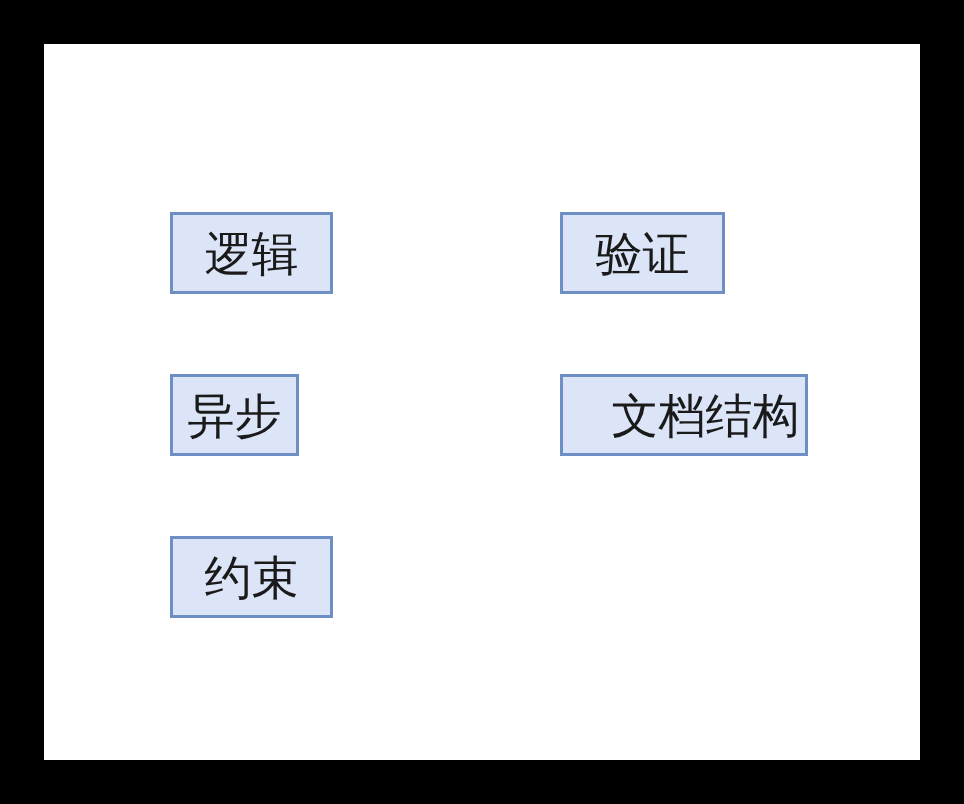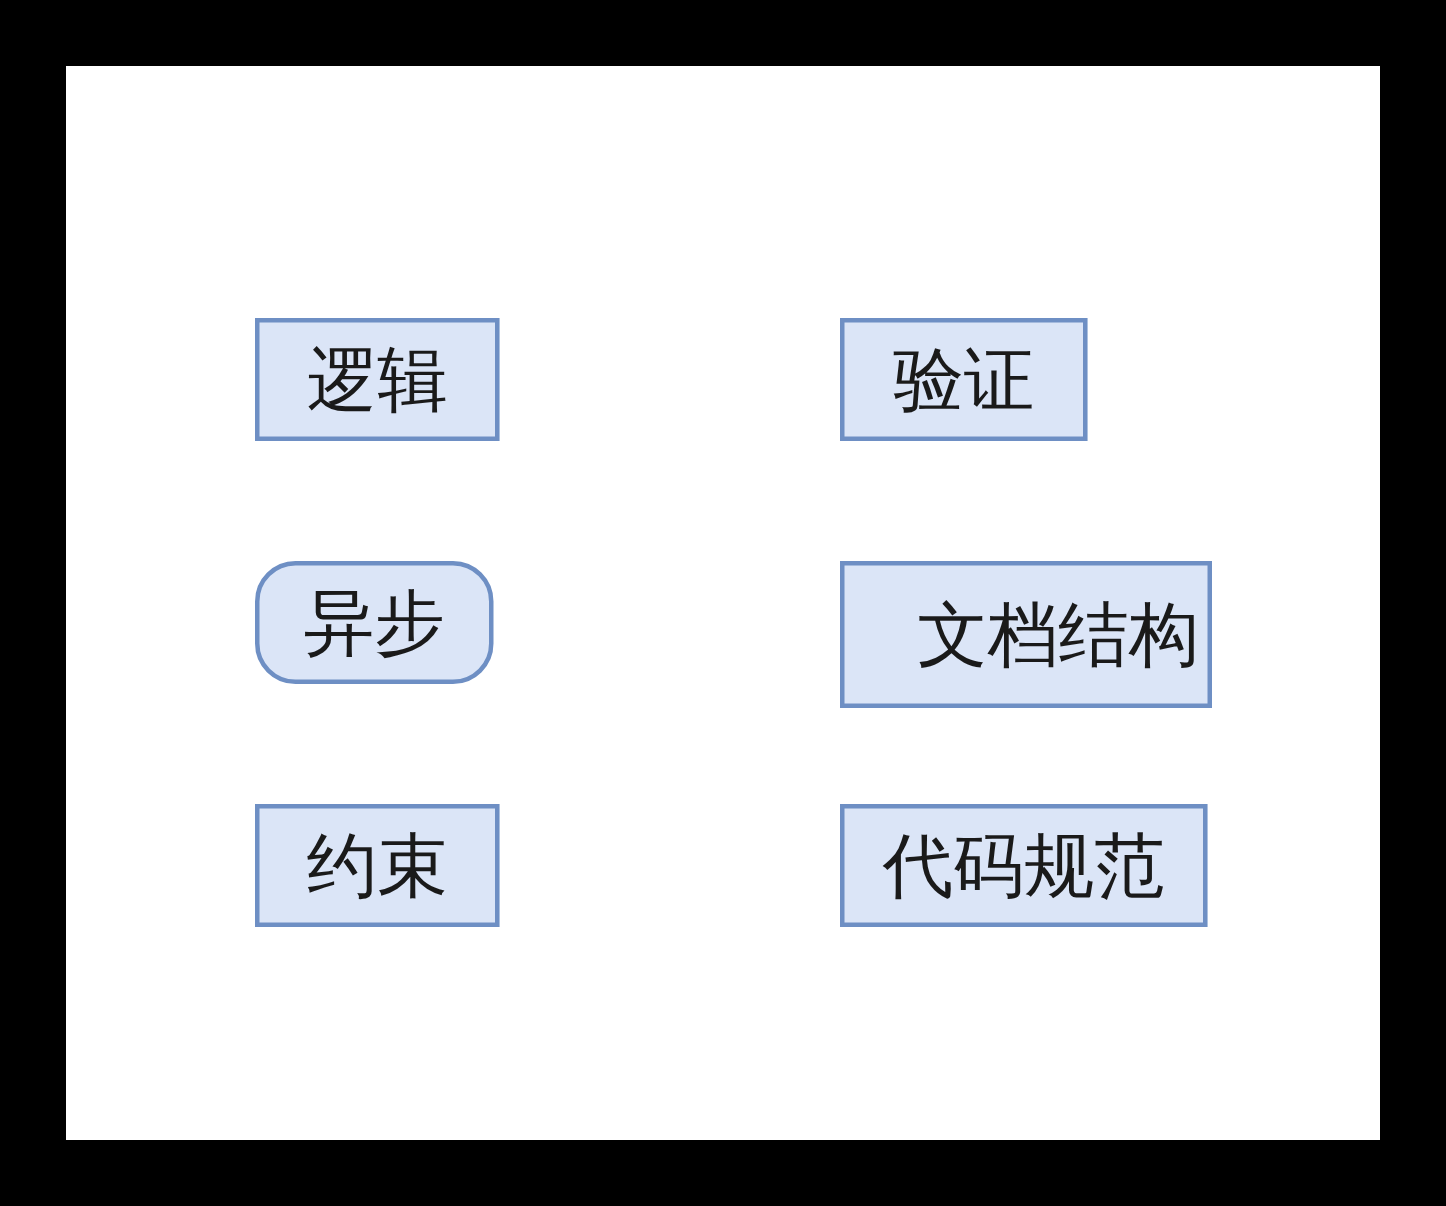--- a/index.html
+++ b/index.html
@@ -54,30 +54,27 @@
   <div id="canvas">
 
     <div class="node" style="left:126px; top:156px; width:163px; height:82px;">
       <span class="node-label">逻辑</span>
     </div>
 
     <div class="node" style="left:516px; top:156px; width:165px; height:82px;">
       <span class="node-label">验证</span>
     </div>
 
-    <div class="node" style="left:126px; top:318px; width:159px; height:82px;border-radius:27px;">
+    <div class="node" style="left:126px; top:318px; width:129px; height:82px;">
       <span class="node-label">异步</span>
     </div>
 
-    <div class="node" style="left:516px; top:318px; width:248px; height:98px;padding-left:43px;">
+    <div class="node" style="left:516px; top:318px; width:248px; height:82px;padding-left:43px;">
       <span class="node-label">文档结构</span>
     </div>
 
     <div class="node" style="left:126px; top:480px; width:163px; height:82px;justify-content:center;">
       <span class="node-label">约束</span>
     </div>
 
-    <div class="node" style="left:516px; top:480px; width:245px; height:82px;">
-      <span class="node-label">代码规范</span>
-    </div>
 
   </div>
 </div>
 
 </body></html>

